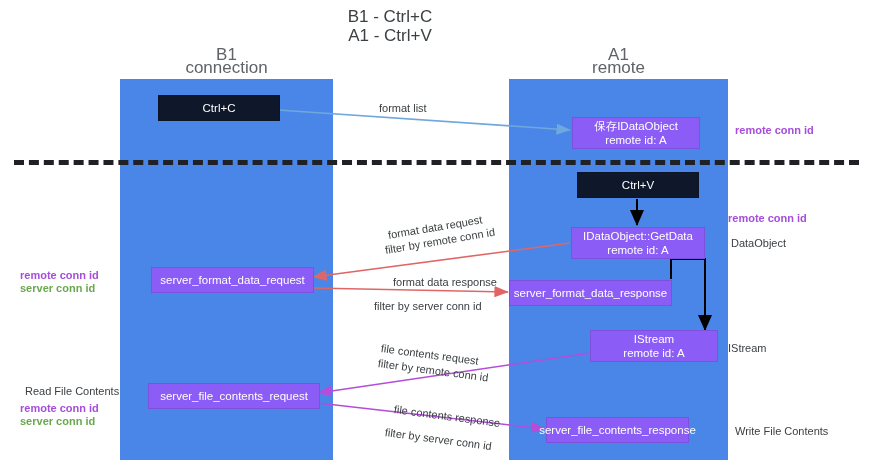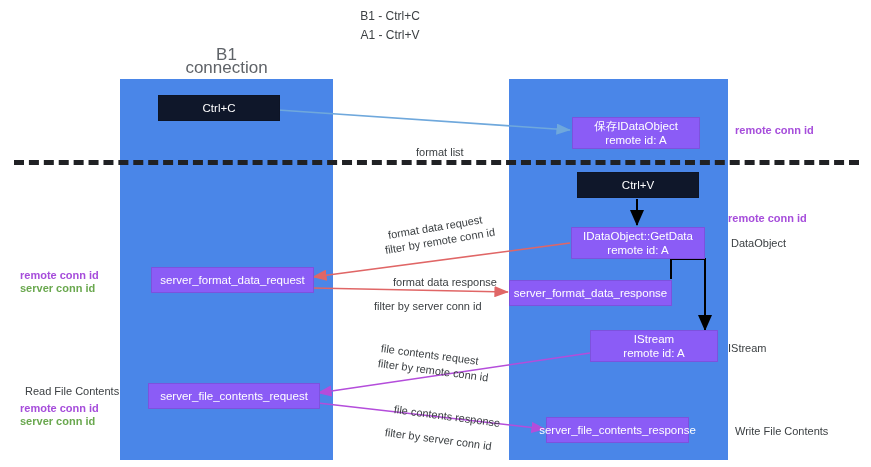--- a/index.html
+++ b/index.html
@@ -18,21 +18,21 @@
     background: #ffffff;
     overflow: hidden;
   }
   
   .title {
     position: absolute;
     left: 0;
     top: 7px;
     width: 780px;
     text-align: center;
-    font-size: 12px;
+    font-size: 17px;
     color: #3c4043;
     line-height: 19px;
   }
   
   .lane-header {
     position: absolute;
     text-align: center;
     font-size: 17px;
     color: #5f6368;
     line-height: 13px;
@@ -109,20 +109,24 @@
 
   <div class="title">
     <div>B1 - Ctrl+C</div>
     <div>A1 - Ctrl+V</div>
   </div>
 
   <div class="lane-header" style="left:120px; top:48px; width:213px;">
     <div>B1</div>
     <div>connection</div>
   </div>
+  <div class="lane-header" style="left:509px; top:48px; width:219px;">
+    <div>A1</div>
+    <div>remote</div>
+  </div>
 
   <div class="lane" style="left:120px; top:79px; width:213px; height:381px;"></div>
   <div class="lane" style="left:509px; top:79px; width:219px; height:381px;"></div>
 
   <svg class="edges">
     <defs>
       <marker id="ah-blue" markerWidth="9" markerHeight="7" refX="8.5" refY="3.5" orient="auto">
         <polygon points="0 0, 9 3.5, 0 7" fill="#6fa8dc"></polygon>
       </marker>
       <marker id="ah-black" markerWidth="8" markerHeight="7" refX="7.5" refY="3.5" orient="auto">
@@ -185,21 +189,21 @@
   <div class="node orange" style="left:148px; top:383px; width:172px; height:26px;">
     <span>server_file_contents_request</span>
   </div>
 
   <div class="node orange" style="left:546px; top:417px; width:143px; height:26px;">
     <span>server_file_contents_response</span>
   </div>
 
   <div class="dash-sep" style="left:14px; top:160px; width:845px;"></div>
 
-  <div class="lbl" style="left:416px; top:101px;margin-top:44px;">format list</div>
+  <div class="lbl" style="left:379px; top:101px;">format list</div>
 
   <div class="lbl rot-up" style="left:388px; top:228px;">format data request</div>
   <div class="lbl rot-up2" style="left:385px; top:243px;"><span>filter by </span><span class="purple">remote conn id</span></div>
 
   <div class="lbl" style="left:393px; top:275px;">format data response</div>
   <div class="lbl" style="left:374px; top:299px;"><span>filter by </span><span class="magenta">server conn id</span></div>
 
   <div class="lbl rot-dn" style="left:381px; top:341px;">file contents request</div>
   <div class="lbl rot-dn2" style="left:378px; top:356px;"><span>filter by </span><span class="magenta">remote conn id</span></div>
 

